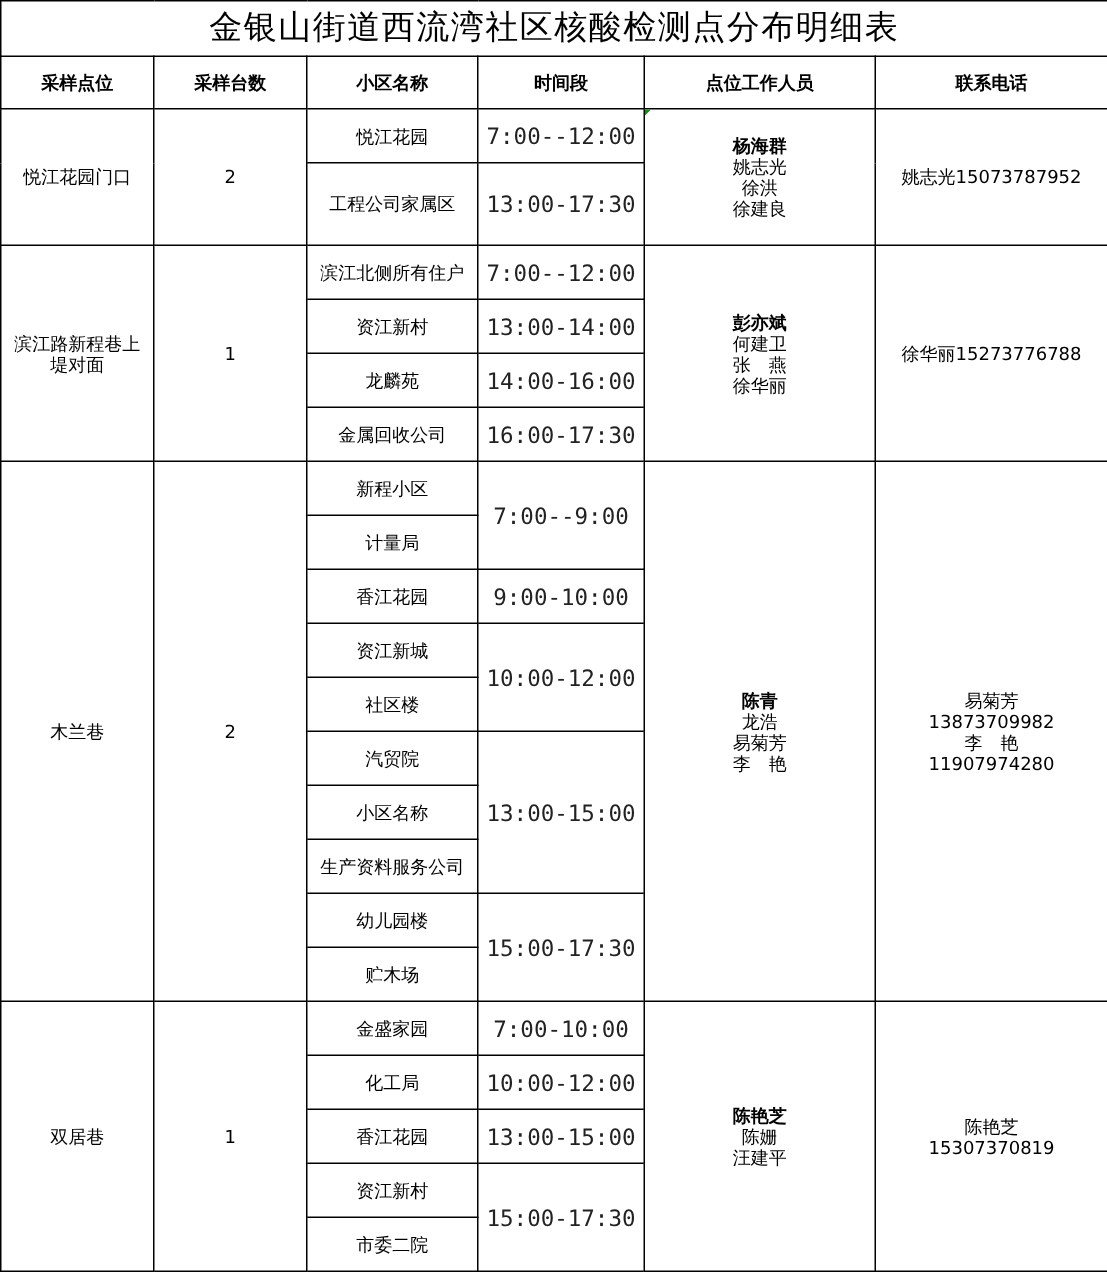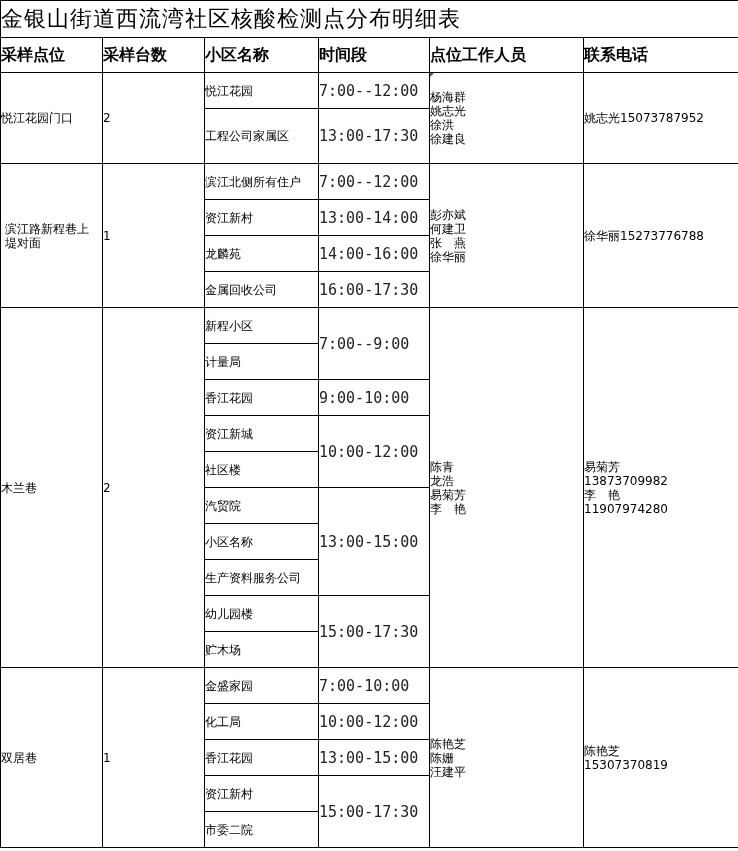--- a/index.html
+++ b/index.html
@@ -1,24 +1,24 @@
 <!DOCTYPE html>
 <html><head>
 <meta charset="utf-8">
 <style>
   html, body { margin: 0; padding: 0; background: #ffffff; }
   body { width: 738px; height: 851px; overflow: hidden; font-family: "DejaVu Sans", "Liberation Sans", sans-serif; color: #000; }
   table { border-collapse: collapse; table-layout: fixed; width: 738px; position: absolute; left: 0; top: 0; }
-  td { border: 1px solid #000; vertical-align: middle; padding: 0; font-size: 12px; line-height: 14px; overflow: hidden; }
+  td { border: 1px solid #000; text-align: center; vertical-align: middle; padding: 0; font-size: 12px; line-height: 14px; overflow: hidden; }
   td.title { height: 36px; font-family: "DejaVu Serif", "Liberation Serif", serif; font-size: 22px; font-weight: normal; letter-spacing: 1px; }
-  td.hdr { height: 34px; font-weight: bold; font-size: 16px; margin-left: 40px; }
+  td.hdr { height: 34px; font-weight: bold; font-size: 12px; margin-left: 40px; }
   td.sub { height: 35px; margin-left: 29px; }
   td.time { font-family: "DejaVu Sans Mono", "Liberation Mono", monospace; font-size: 15px; color: #222; }
   td.name { font-size: 12px; }
-  .lead { font-weight: normal; display: block; }
+  .lead { font-weight: bold; display: block; }
   .line { display: block; }
   .corner { position: relative; }
   .green-mark { position: absolute; left: 0; top: 0; width: 0; height: 0; border-top: 4px solid #1a8a1a; border-right: 4px solid transparent; }
 </style>
 </head>
 <body>
 
 <table>
   <colgroup>
     <col style="width:102px">

